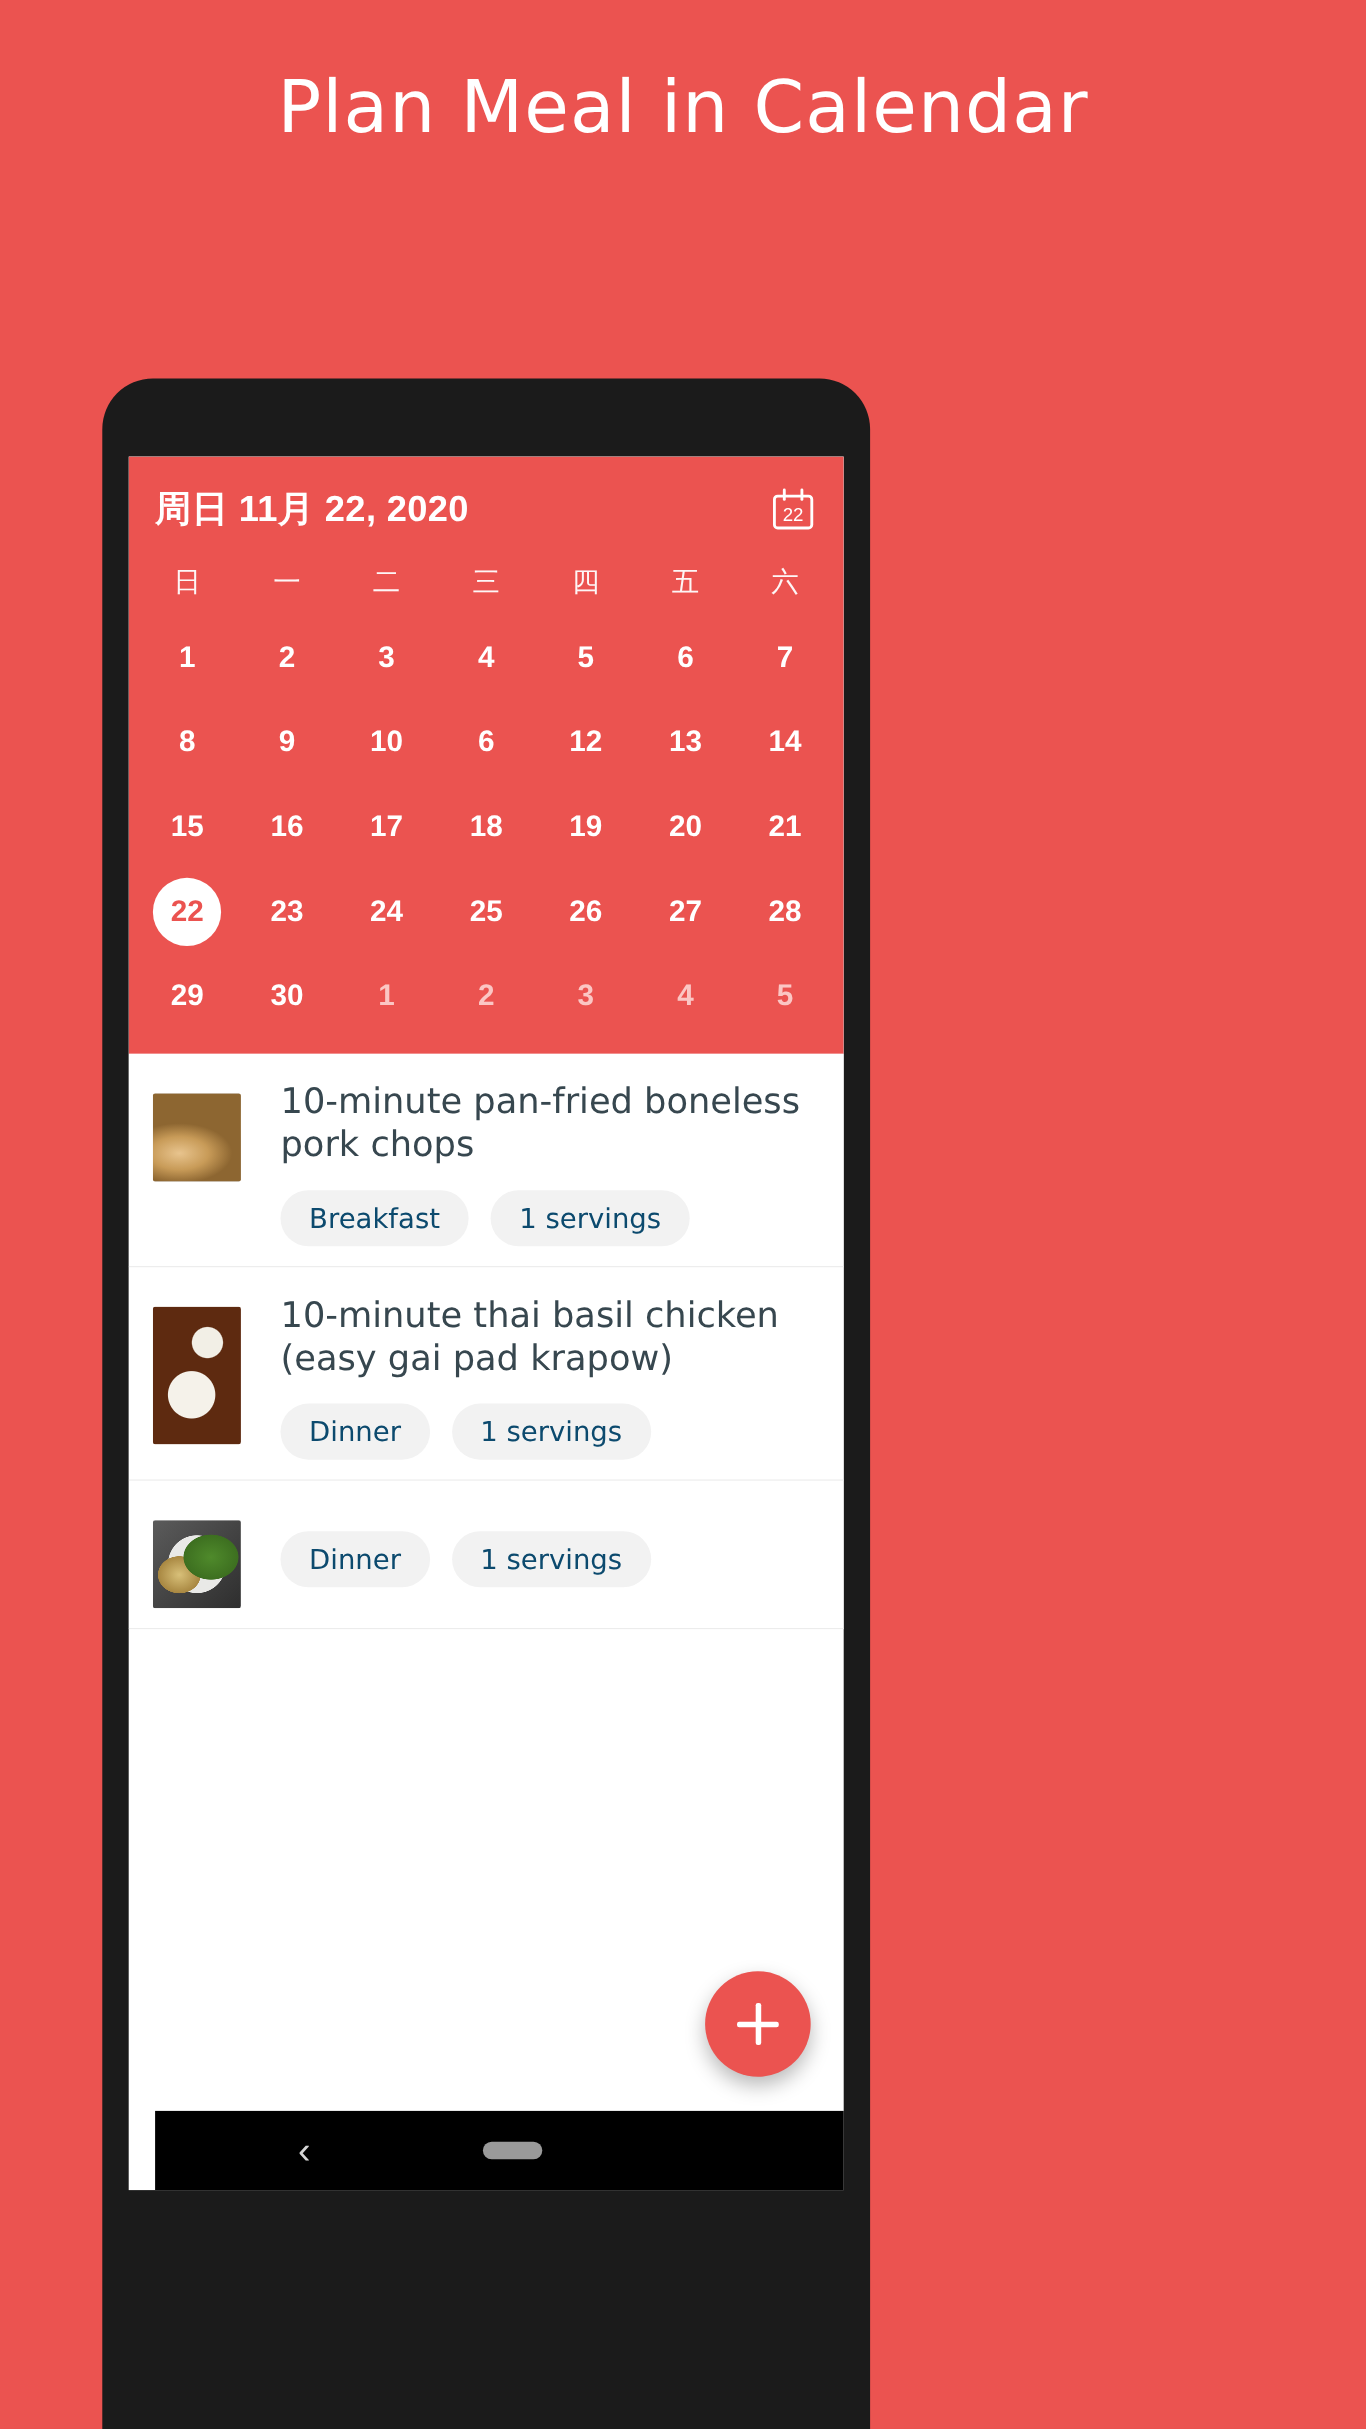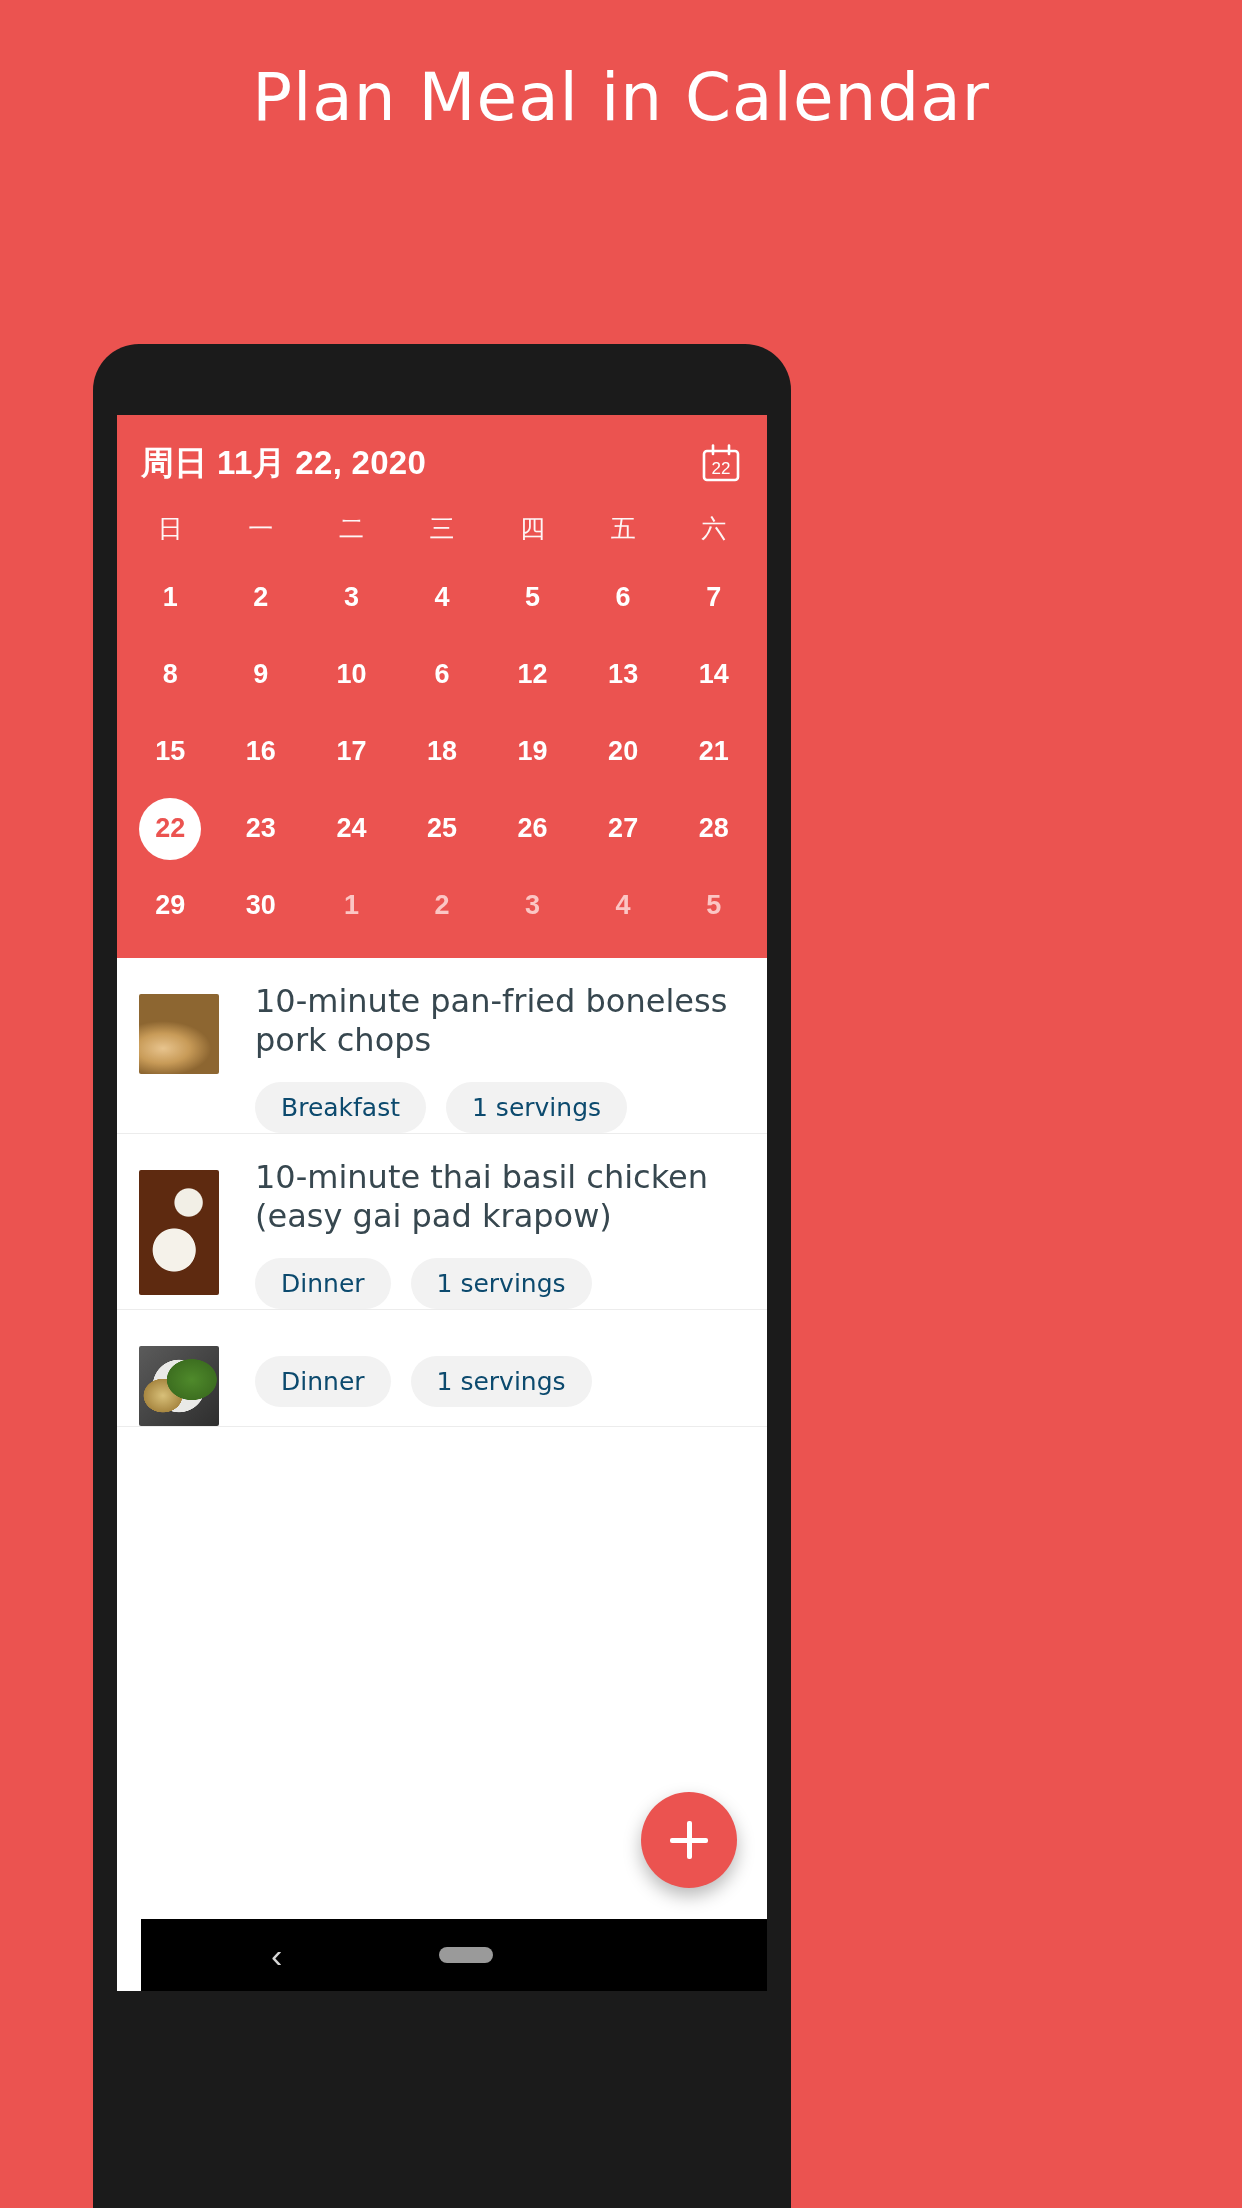--- a/index.html
+++ b/index.html
@@ -99,21 +99,21 @@
     background:#ffffff;
     color:#eb5350;
     display:flex;align-items:center;justify-content:center;
     font-size:27px;font-weight:bold;
   }
 
   
   .recipe-list{ background:#ffffff; }
   .recipe-item{
     display:flex;
-    padding:24px 22px 0 22px;
+    padding:24px 22px 18px 22px;
     border-bottom:1px solid #ececec;
     position:relative;
   }
   .recipe-thumb{
     width:80px;height:80px;
     flex:0 0 80px;
     background-size:cover;
     background-position:center;
     margin-top:12px;
     border-radius:2px;

